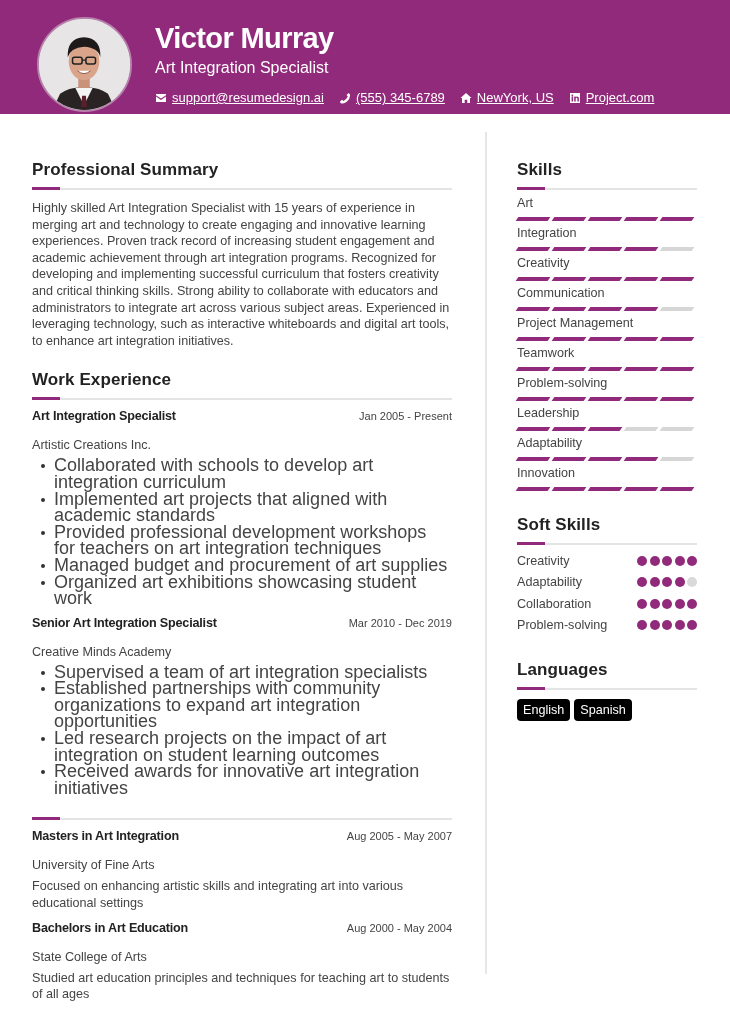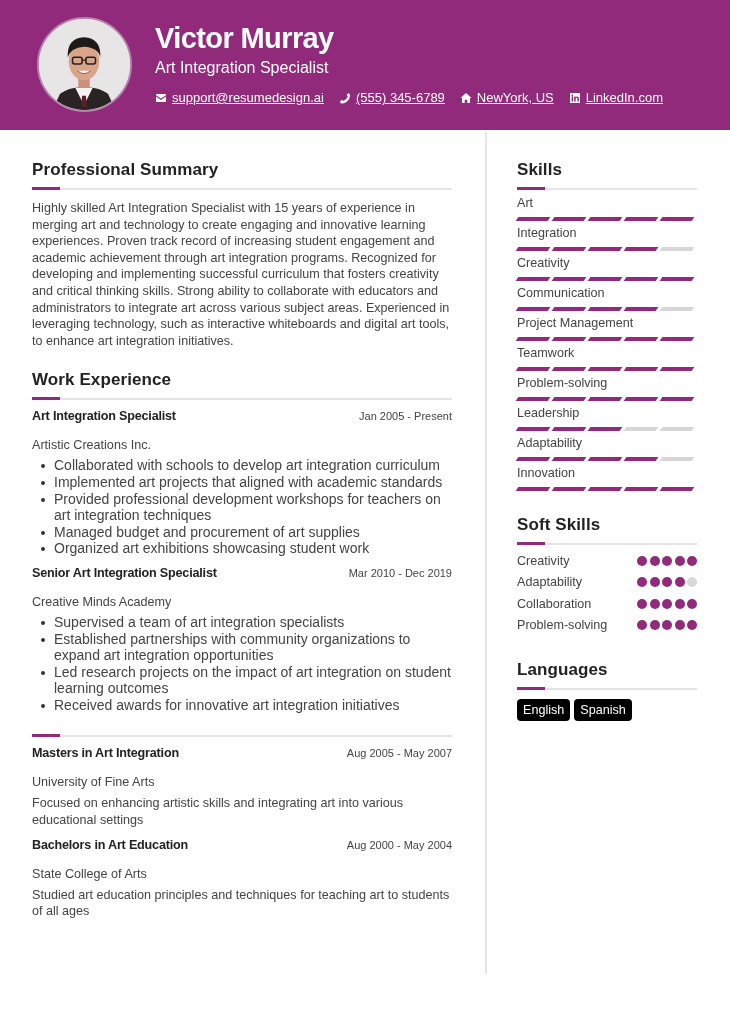--- a/index.html
+++ b/index.html
@@ -1,19 +1,19 @@
 <!DOCTYPE html>
 <html><head>
 <meta charset="utf-8">
 <style>
   * { margin: 0; padding: 0; box-sizing: border-box; }
   html, body { width: 730px; height: 1024px; background: #ffffff; overflow: hidden; }
   body { font-family: "Liberation Sans", "DejaVu Sans", sans-serif; color: #333; position: relative; }
 
-  .header { position: absolute; left: 0; top: 0; width: 730px; height: 130px; background: #922a7c; }
+  .header { position: absolute; left: 0; top: 0; width: 730px; height: 114px; background: #922a7c; }
   .photo { position: absolute; left: 37px; top: 17px; width: 95px; height: 95px; border-radius: 50%; background: #e7e5e6; border: 2px solid #b782ab; overflow: hidden; }
   .photo svg { width: 100%; height: 100%; display: block; }
   .name { position: absolute; left: 155px; top: 22px; color: #fff; font-size: 29px; font-weight: bold; letter-spacing: -0.6px; }
   .title { position: absolute; left: 155px; top: 59px; color: #fff; font-size: 16px; }
   .contacts { position: absolute; left: 155px; top: 90px; display: flex; align-items: center; color: #fff; font-size: 13px; text-decoration: underline; }
   .contact { display: flex; align-items: center; margin-right: 15px; }
   .contact .ic { width: 12px; height: 12px; margin-right: 5px; display: inline-flex; align-items: center; justify-content: center; }
   .contact .ic svg { width: 12px; height: 12px; fill: #fff; }
 
   .divider-v { position: absolute; left: 485px; top: 132px; width: 2px; height: 842px; background: #e6e6e6; }
@@ -26,21 +26,21 @@
   .sec-rule::before { content: ""; position: absolute; left: 0; top: -1px; width: 28px; height: 3px; background: #922a7c; }
 
   .summary { font-size: 12.6px; line-height: 16.6px; color: #444; margin-top: 10px; }
 
   .job { margin-top: 9px; }
   .job-head { display: flex; justify-content: space-between; align-items: baseline; }
   .job-role { font-size: 12.6px; font-weight: bold; color: #222; letter-spacing: -0.2px; }
   .job-date { font-size: 11px; color: #444; }
   .job-org { font-size: 12.6px; color: #444; margin-top: 15px; }
   .bullets { list-style: none; margin-top: 5px; }
-  .bullets li { position: relative; padding-left: 22px; font-size: 14px; line-height: 16.6px; color: #444; }
+  .bullets li { position: relative; padding-left: 22px; font-size: 18px; line-height: 16.6px; color: #444; }
   .bullets li::before { content: ""; position: absolute; left: 9px; top: 7px; width: 4px; height: 4px; border-radius: 50%; background: #333; }
   .edu-desc { font-size: 12.6px; line-height: 16.6px; color: #444; margin-top: 6px; }
 
   .skill { margin-top: 5px; }
   .skill-name { font-size: 12.6px; color: #444; line-height: 15px; }
   .bars { display: flex; margin-top: 6px; }
   .bar { width: 32px; height: 4px; margin-right: 4px; background: #922a7c; transform: skewX(-35deg); }
   .bar.off { background: #d6d6d6; }
 
   .soft-row { display: flex; justify-content: space-between; align-items: center; height: 21.5px; }
@@ -97,21 +97,21 @@
           </svg>
       </span>
       <span>NewYork, US</span>
     </div>
     <div class="contact">
       <span class="ic">
         <svg viewBox="0 0 12 12">
             <path d="M1 1h10v10H1z M2.6 4.6v4.8h1.5V4.6z M3.35 2.4a0.85 0.85 0 1 0 0.01 0z M5.2 4.6v4.8h1.5V6.8q0-1 0.9-1 0.8 0 0.8 1v2.6h1.5V6.5q0-2-1.8-2-1 0-1.4 0.7V4.6z" fill-rule="evenodd"></path>
           </svg>
       </span>
-      <span>LinkedIn.com</span>
+      <span>Project.com</span>
     </div>
   </div>
 </div>
 
 <div class="divider-v"></div>
 
 <div class="left">
   <section>
     <div class="sec-title">Professional Summary</div>
     <div class="sec-rule"></div>

